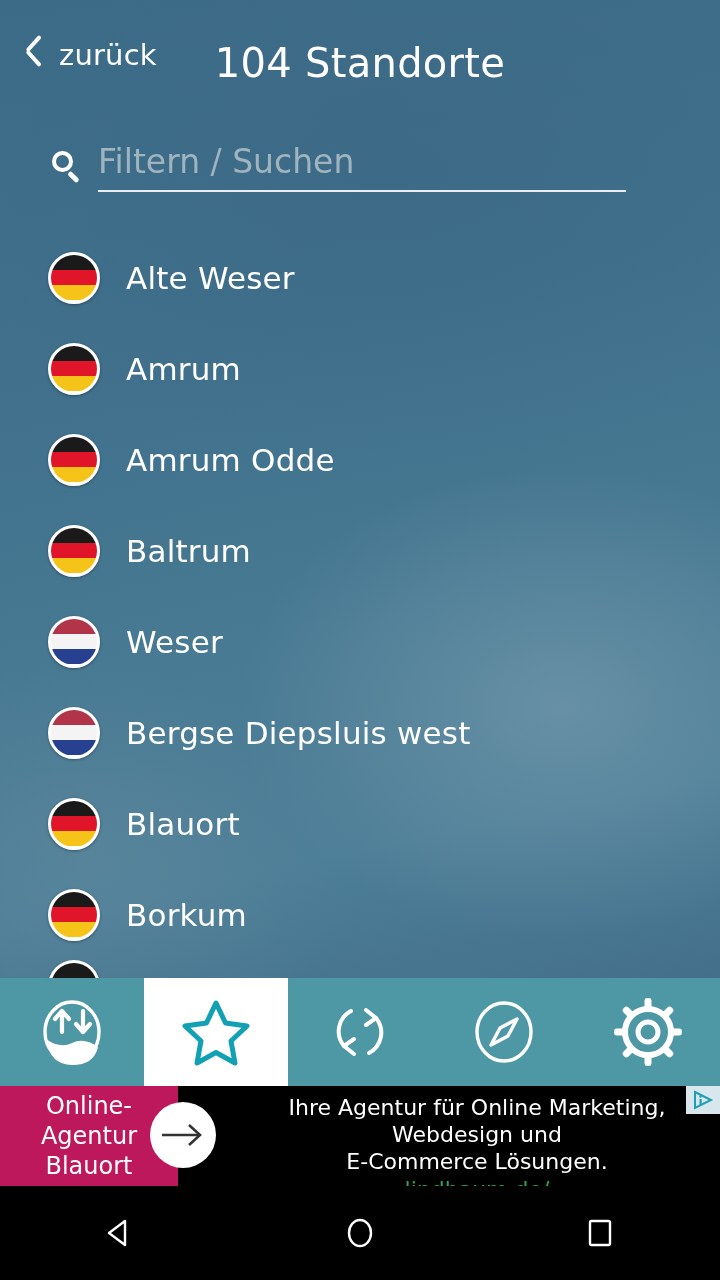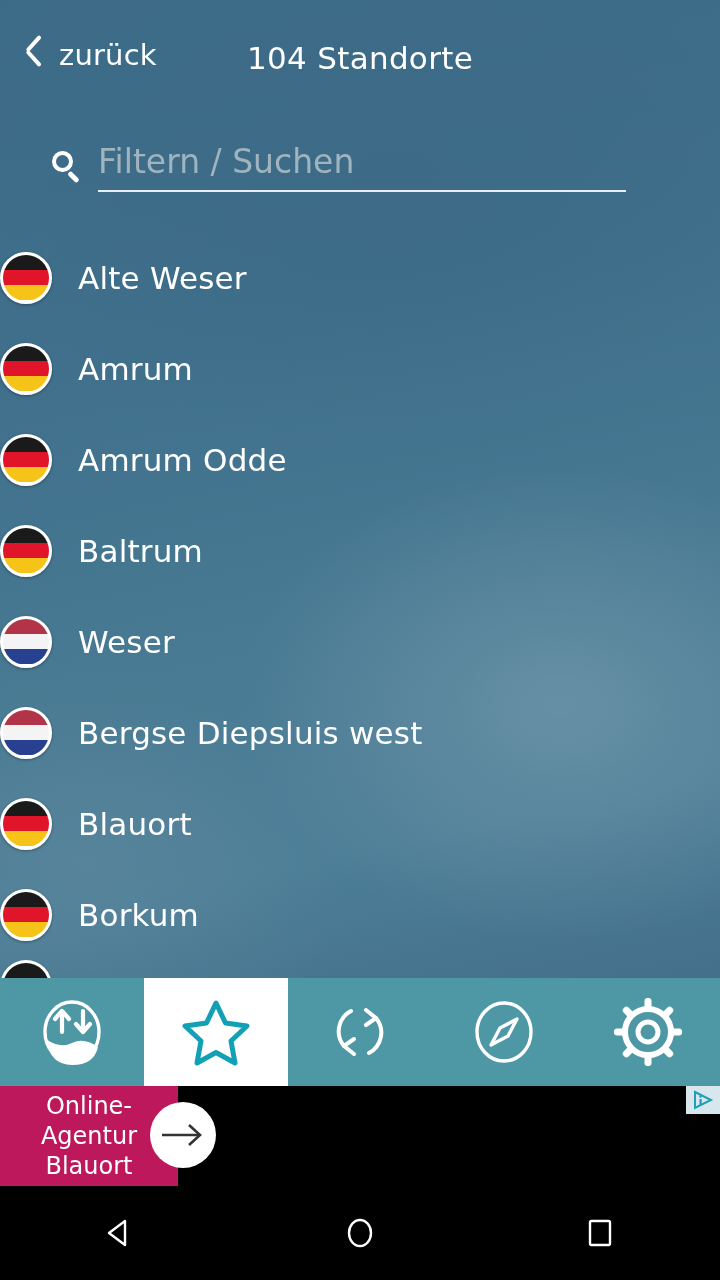--- a/index.html
+++ b/index.html
@@ -42,21 +42,21 @@
     width:20px; height:4px; background:#fff; border-radius:2px;
   }
   .chev::before { top:11px; transform:rotate(-48deg); transform-origin:left center; }
   .chev::after  { top:11px; transform:rotate(48deg);  transform-origin:left center; }
   .back-label {
     color:#fff; font-size:29px; font-weight:400; letter-spacing:0.2px;
   }
   .header-title {
     position:absolute; left:0; top:40px; width:720px;
     text-align:center;
-    color:#fff; font-size:31px; font-weight:400; letter-spacing:0.3px;
+    color:#fff; font-size:40px; font-weight:400; letter-spacing:0.3px;
   }
 
   
   .search-row {
     position:absolute; left:48px; top:140px; width:578px; height:52px;
     display:flex; align-items:center;
   }
   .search-icon {
     width:36px; height:36px; position:relative; flex:0 0 36px;
   }
@@ -80,20 +80,21 @@
   .search-field::placeholder { color:#9fb4bf; opacity:1; }
 
   
   .list {
     position:absolute; left:0; top:232px; width:720px; height:746px;
     overflow:hidden;
   }
   .list-item {
     height:91px;
     display:flex; align-items:center;
+    padding-left:48px;
     cursor:pointer;
   }
   .flag {
     flex:0 0 52px;
     width:52px; height:52px; border-radius:50%;
     border:3px solid #fff;
     overflow:hidden;
     position:relative;
     box-shadow:0 1px 3px rgba(0,0,0,0.35);
     background:#fff;
@@ -323,20 +324,25 @@
       <span>Online-</span>
       <span>Agentur</span>
       <span>Blauort</span>
     </div>
     <div class="ad-arrow-wrap">
       <svg width="46" height="30" viewBox="0 0 46 30" aria-hidden="true">
         <line x1="2" y1="15" x2="40" y2="15" stroke="#333" stroke-width="2.6"></line>
         <polyline points="29,5 40,15 29,25" fill="none" stroke="#333" stroke-width="2.6"></polyline>
       </svg>
     </div>
+    <div class="ad-body">
+      <div class="ad-headline">Ihre Agentur für Online Marketing, Webdesign und</div>
+      <div class="ad-headline">E-Commerce Lösungen.</div>
+      <div class="ad-url">lindbaum.de/</div>
+    </div>
     <div class="adchoices">
       <svg width="22" height="20" viewBox="0 0 22 20" aria-hidden="true">
         <polygon points="3,2 19,10 3,18" fill="none" stroke="#1e9fb5" stroke-width="2"></polygon>
         <circle cx="8.5" cy="6.5" r="1.2" fill="#1e9fb5"></circle>
         <rect x="7.5" y="9" width="2.2" height="6" fill="#1e9fb5"></rect>
       </svg>
     </div>
   </div>
 
   <div class="navbar">

